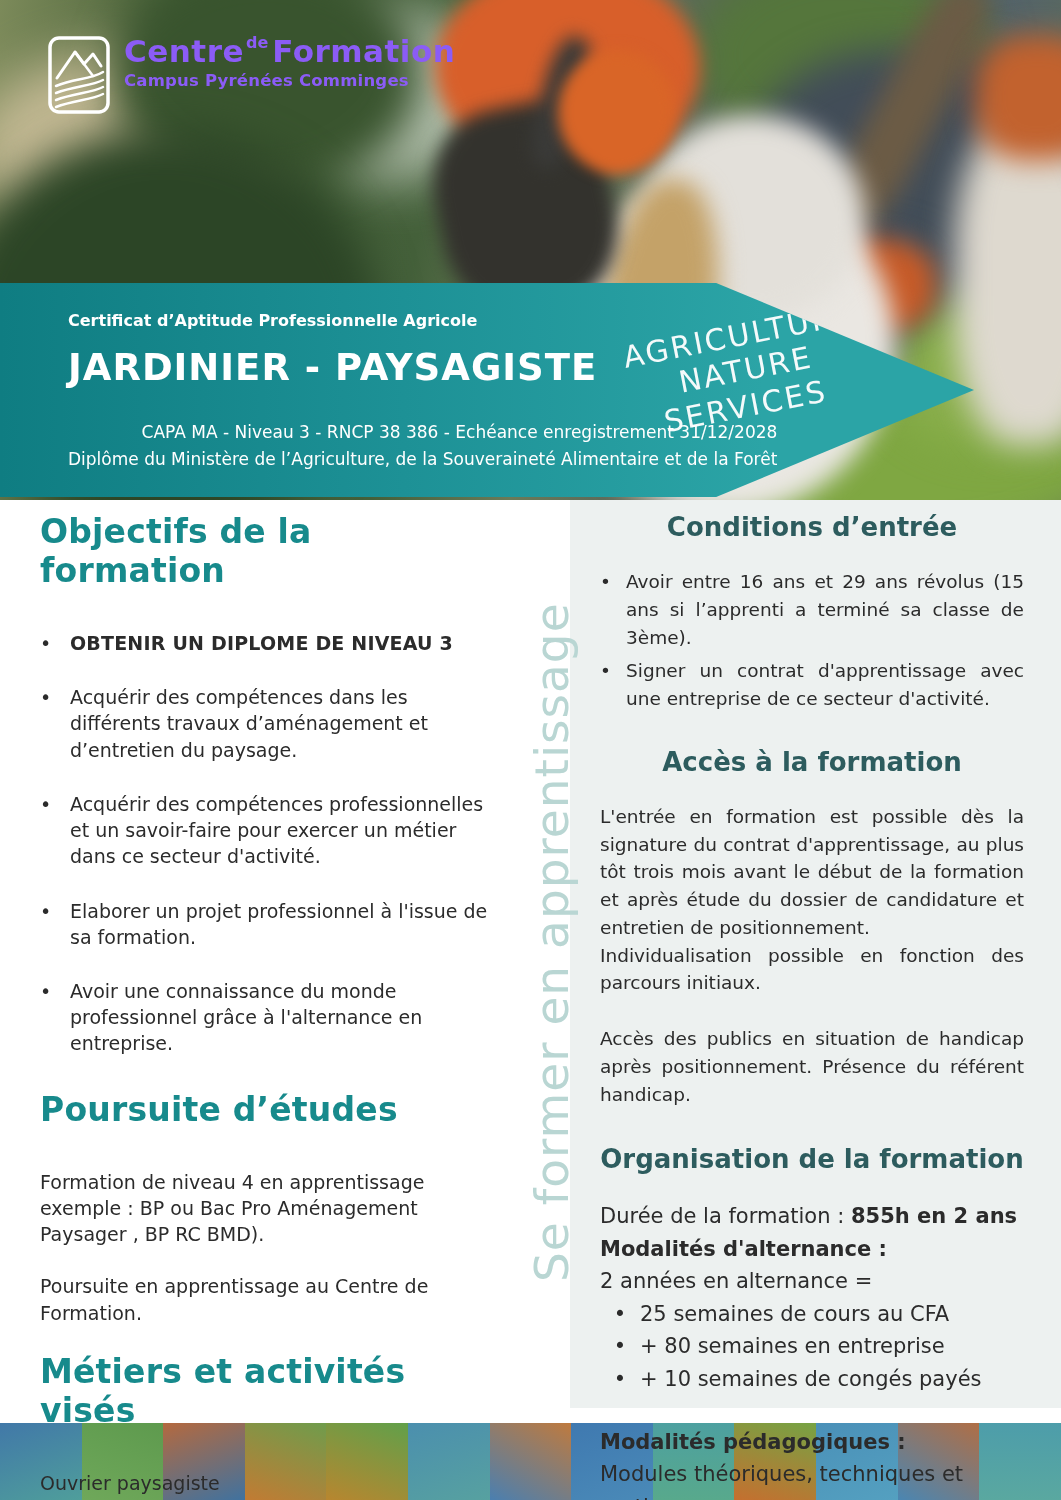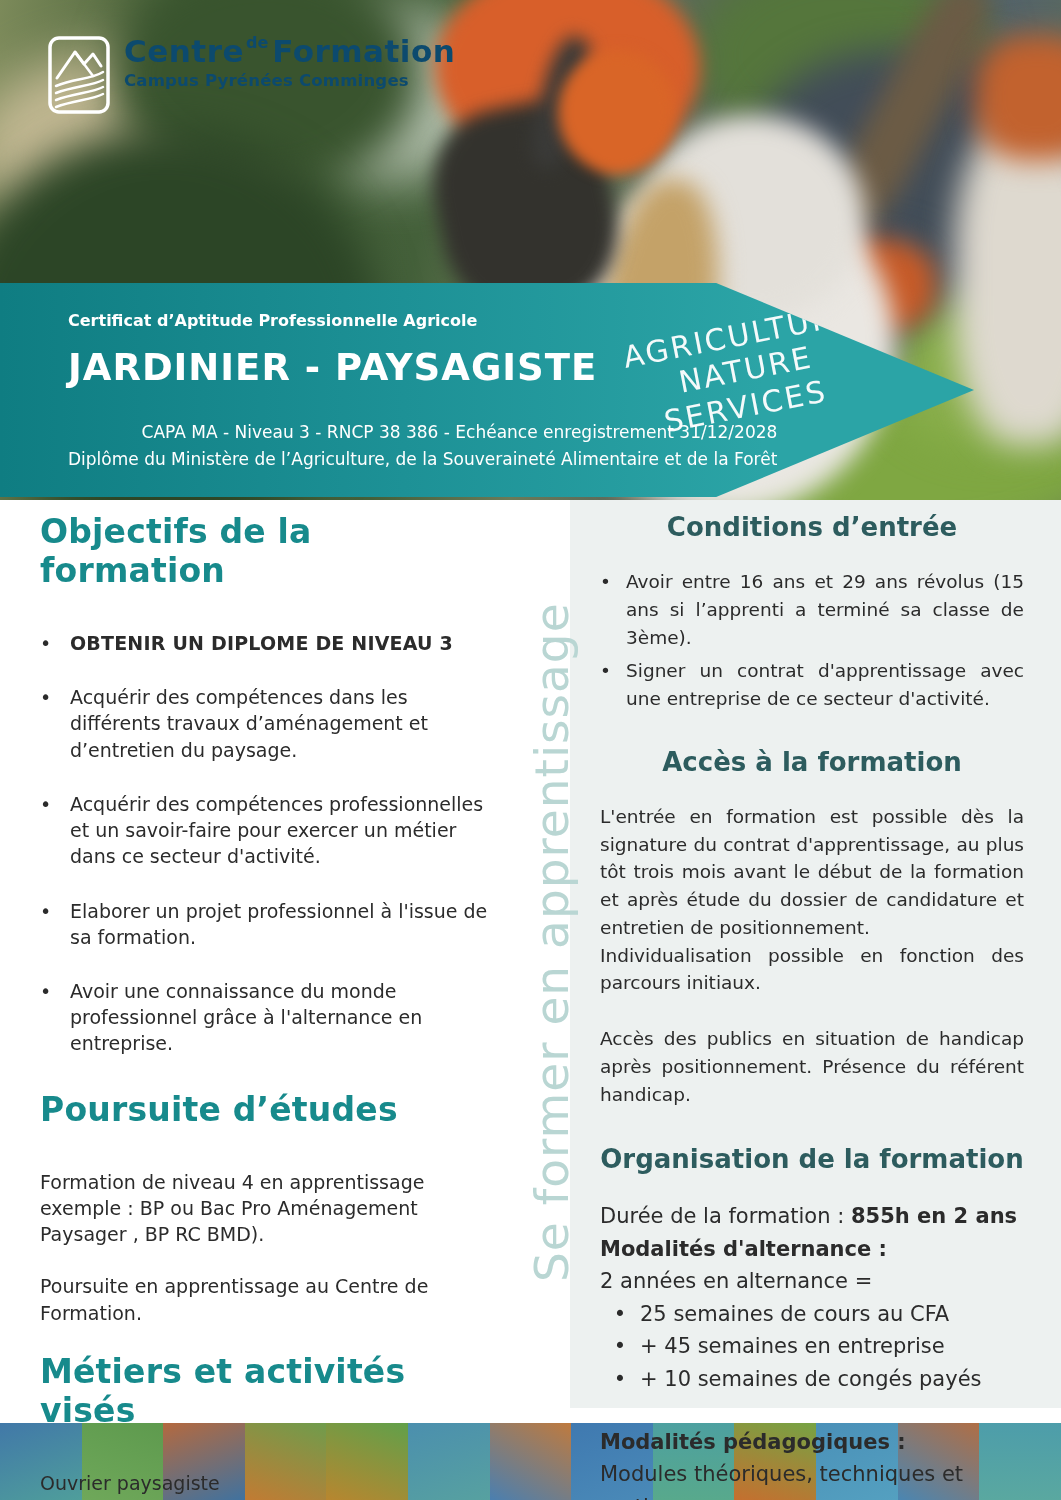--- a/index.html
+++ b/index.html
@@ -25,21 +25,21 @@
   .b-helmet{left:435px;top:-35px;width:265px;height:205px;background:#d85f2a;filter:blur(9px);}
   .b-visor{left:438px;top:105px;width:175px;height:205px;background:#33322d;filter:blur(9px);border-radius:40%;transform:rotate(-12deg);}
   .b-earmuff{left:558px;top:50px;width:118px;height:124px;background:#d96527;filter:blur(7px);}
   .b-bracket{left:540px;top:35px;width:42px;height:135px;background:#3a3a38;filter:blur(9px);border-radius:40%;transform:rotate(15deg);}
   .b-hair{left:598px;top:178px;width:115px;height:310px;background:#c4a268;filter:blur(12px);border-radius:45%;transform:rotate(8deg);}
   .b-machine{left:785px;top:238px;width:150px;height:95px;background:#c75b28;filter:blur(12px);border-radius:40%;}
   .b-white-right{left:955px;top:115px;width:150px;height:330px;background:#ded9cf;filter:blur(16px);border-radius:40%;}
   .b-orange-right{left:975px;top:35px;width:125px;height:125px;background:#c2622e;filter:blur(14px);border-radius:40%;}
 
   
-  .logo{position:absolute;left:48px;top:36px;display:flex;align-items:flex-start;gap:14px;color:#0c4a6e;z-index:5;}
+  .logo{position:absolute;left:48px;top:36px;display:flex;align-items:flex-start;gap:14px;color:#8b5cf6;z-index:5;}
   .logo svg{display:block;}
   .logo-text .row1{display:flex;align-items:flex-end;line-height:1;}
   .logo-centre,.logo-formation{font-size:31px;font-weight:bold;letter-spacing:.5px;}
   .logo-de{font-size:16px;font-weight:bold;position:relative;top:-16px;margin:0 4px 0 2px;}
   .logo-campus{font-size:16.5px;font-weight:bold;margin-top:4px;letter-spacing:.2px;}
 
   
   .banner{position:absolute;left:0;top:283px;width:1061px;height:214px;z-index:4;
           background:linear-gradient(90deg,#0f7d82 0%,#1d9196 38%,#2ba4a6 72%);
           clip-path:polygon(0 0,67.5% 0,91.8% 50%,67.5% 100%,0 100%);
@@ -213,21 +213,21 @@
       <div><span>Durée de la formation : </span><span class="bold">855h en 2 ans</span></div>
       <div class="bold">Modalités d'alternance :</div>
       <div>2 années en alternance =</div>
       <ul>
         <li>
             <span class="dot">•</span>
             <span>25 semaines de cours au CFA</span>
           </li>
         <li>
             <span class="dot">•</span>
-            <span>+ 45 semaines en entreprise</span>
+            <span>+ 80 semaines en entreprise</span>
           </li>
         <li>
             <span class="dot">•</span>
             <span>+ 10 semaines de congés payés</span>
           </li>
       </ul>
       <div class="bold peda">Modalités pédagogiques :</div>
       <div>Modules théoriques, techniques et pratiques.</div>
     </div>
   </div>

